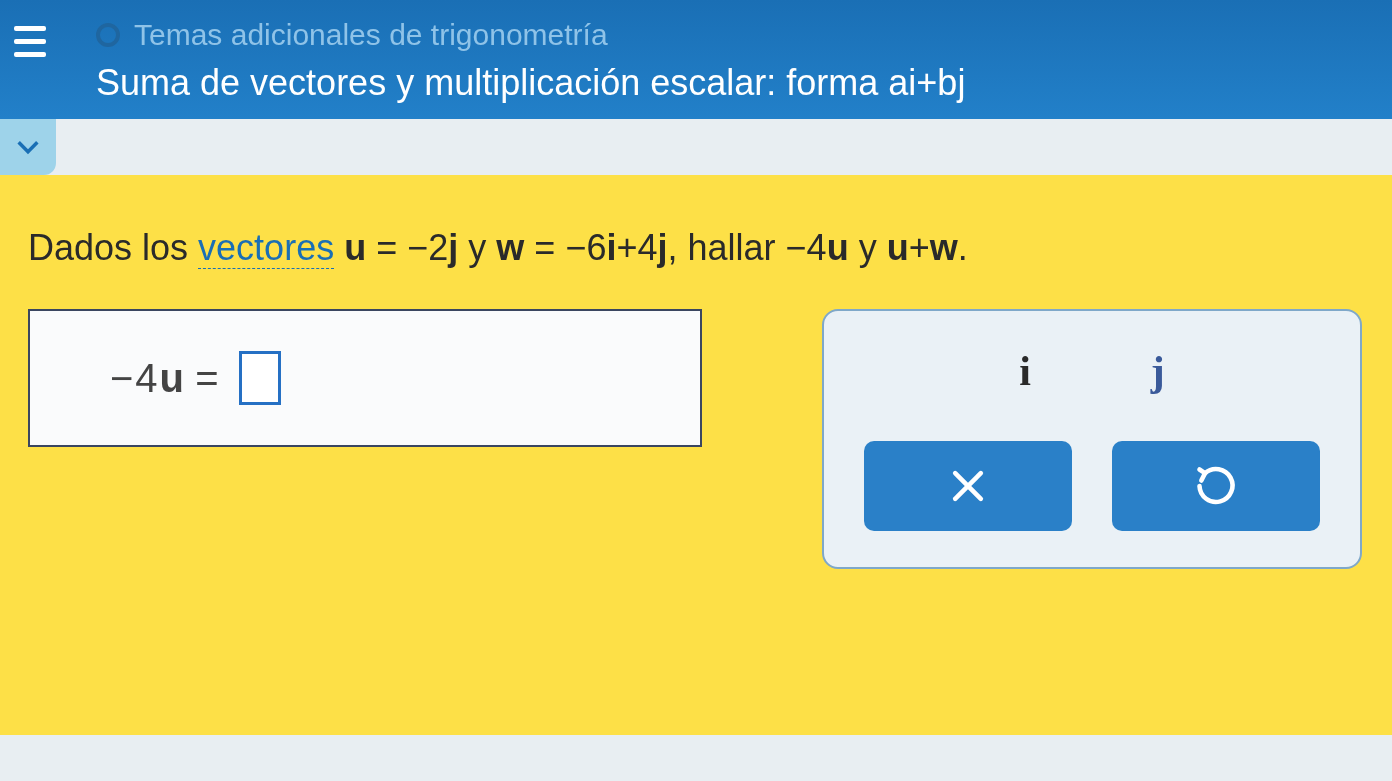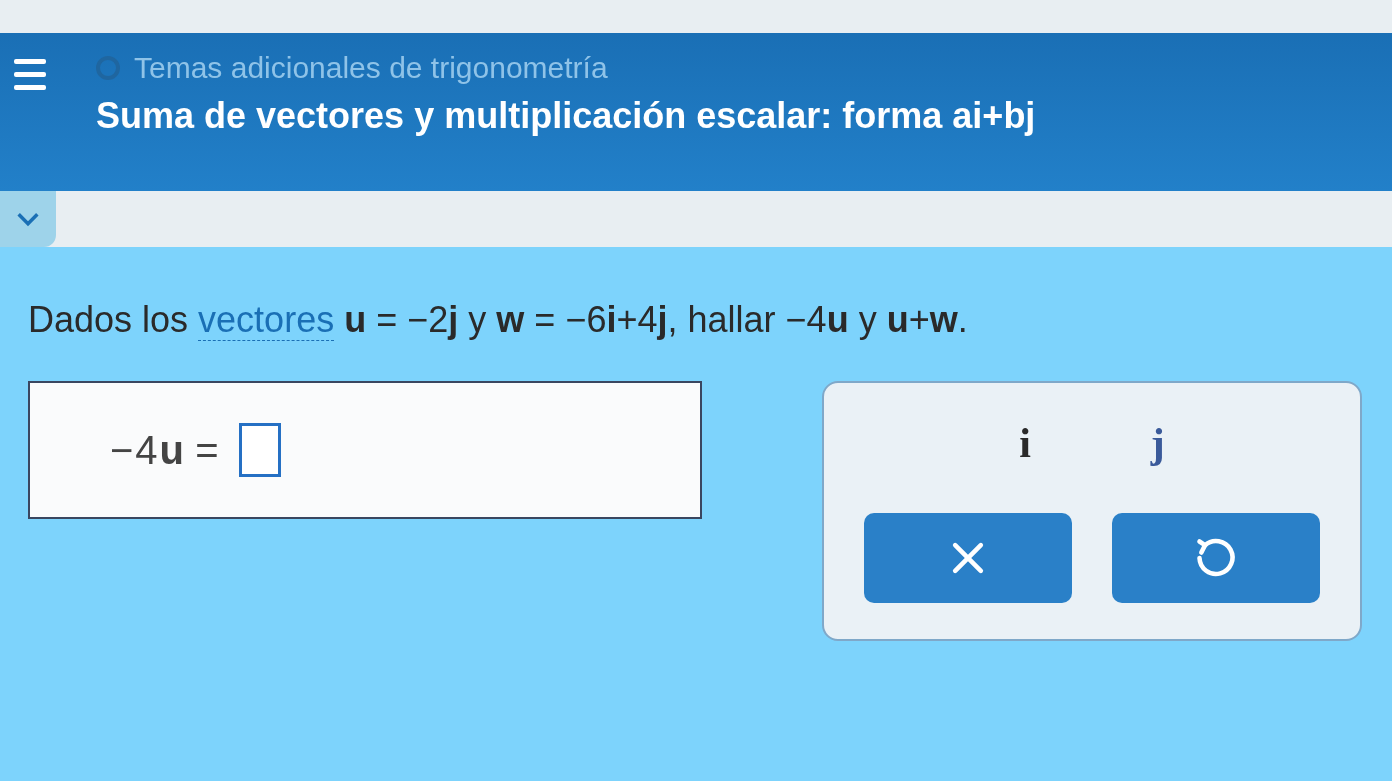--- a/index.html
+++ b/index.html
@@ -11,25 +11,24 @@
 body {
   width: 1392px;
   height: 781px;
   font-family: Arial, Helvetica, sans-serif;
   background: #e8eef2;
   overflow: hidden;
 }
 
 .header {
   background: linear-gradient(to bottom, #1a6fb5, #2280c9);
-  height: 158px;
+  height: 119px;
   display: flex;
   align-items: flex-start;
   padding: 18px 0 0 0;
-  margin-top: 33px;
 }
 
 .hamburger {
   width: 60px;
   padding: 8px 14px;
   display: flex;
   flex-direction: column;
   gap: 8px;
 }
 
@@ -60,40 +59,40 @@
 
 .breadcrumb {
   color: #8fc3e8;
   font-size: 30px;
   font-weight: 400;
 }
 
 .title {
   color: #ffffff;
   font-size: 36px;
-  font-weight: 700;
+  font-weight: 400;
 }
 
 .chevron-tab {
   background: #9ed3ea;
   width: 56px;
   height: 56px;
   display: flex;
   align-items: center;
   justify-content: center;
   border-bottom-right-radius: 12px;
 }
 
 .chevron-down {
   width: 28px;
   height: 28px;
 }
 
 .content {
-  background: #7dd3fc;
+  background: #fde047;
   padding: 48px 30px 30px 28px;
   min-height: 560px;
 }
 
 .question {
   font-size: 36px;
   color: #2a2a2a;
   margin-bottom: 36px;
   line-height: 1.4;
 }

